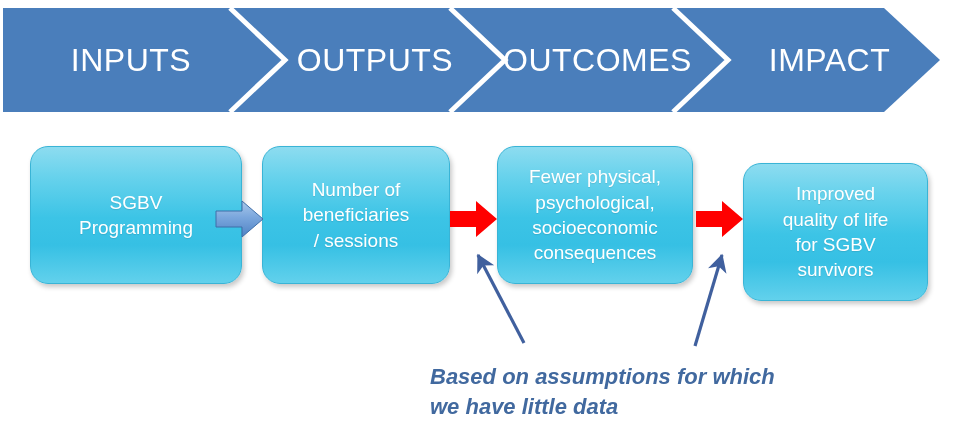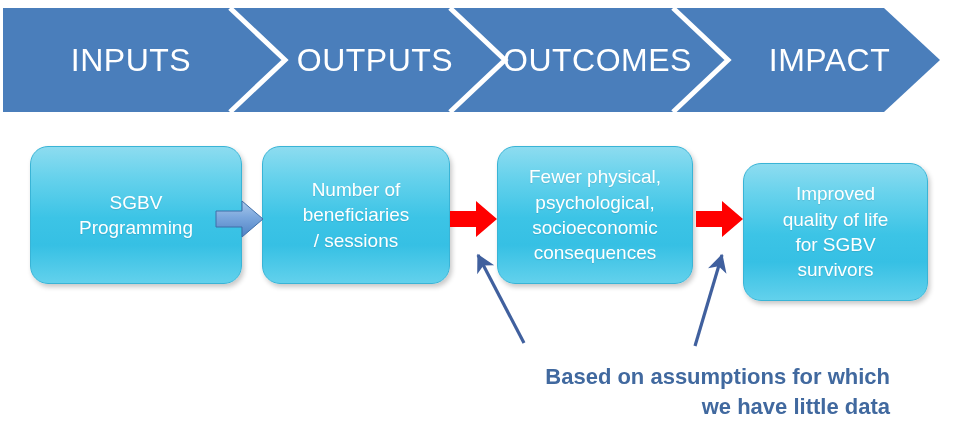--- a/index.html
+++ b/index.html
@@ -77,26 +77,27 @@
   .arrow-svg {
     position: absolute;
   }
 
   
   #caption {
     position: absolute;
     left: 430px;
     top: 362px;
     width: 460px;
-    text-align: right;
+    text-align: left;
     color: #41699f;
     font-size: 22px;
     font-weight: bold;
     line-height: 1.38;
     white-space: pre-line;
+    font-style: italic;
   }
 </style>
 </head>
 <body>
 
 <div id="stage">
 
   <svg id="banner-svg" viewBox="0 0 957 120">
 
     <path d="M 3,8 L 884,8 L 940,60 L 884,112 L 3,112 Z" fill="#4a7ebb"></path>

